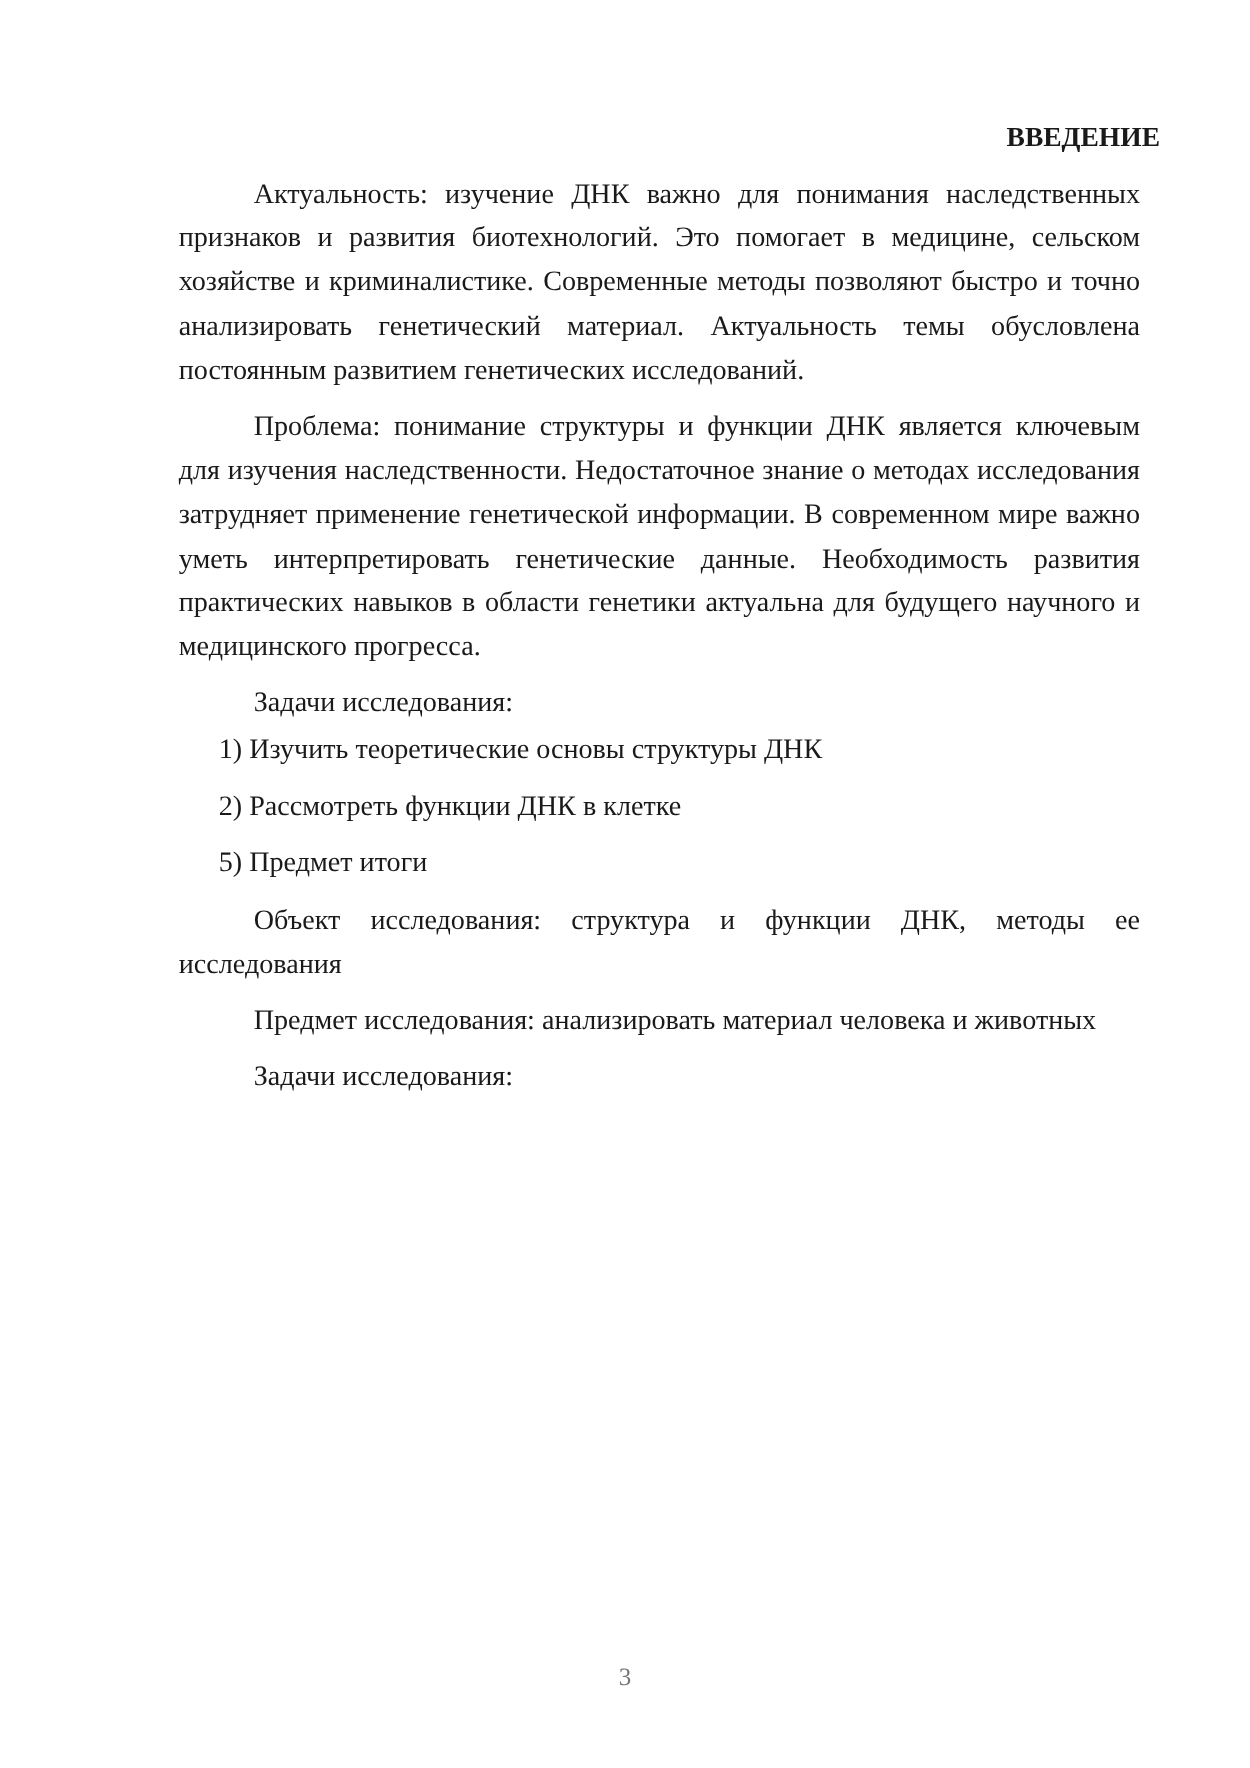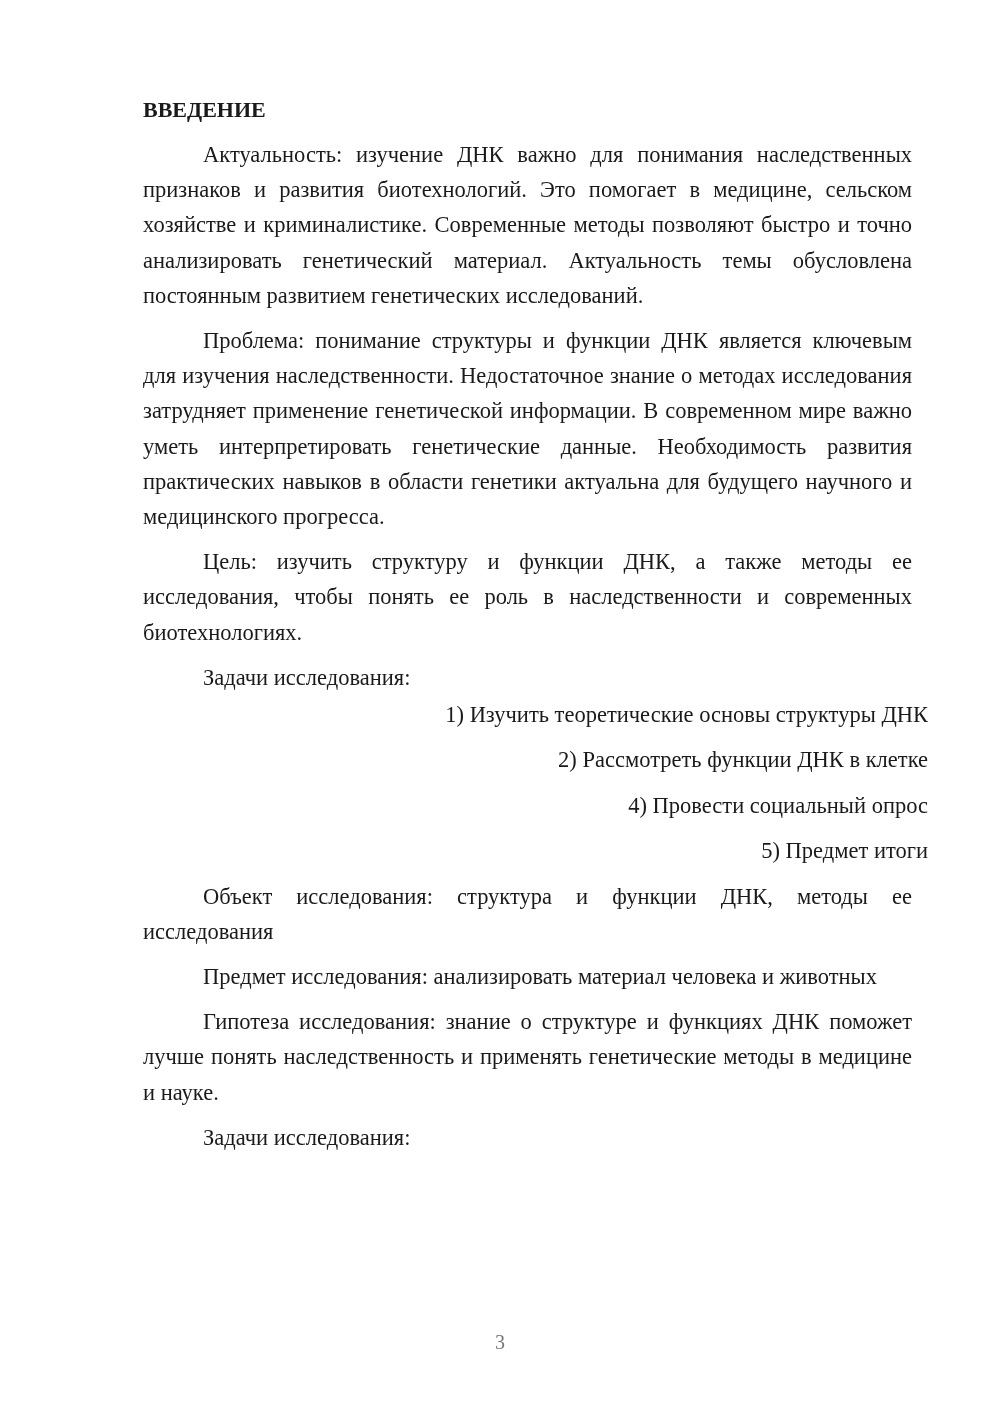--- a/index.html
+++ b/index.html
@@ -17,21 +17,21 @@
     }
     .page {
       position: absolute;
       left: 143px;
       top: 95px;
       width: 785px;
       font-size: 22.5px;
       line-height: 35.2px;
     }
     .title {
-      text-align: left;
+      text-align: right;
       font-weight: bold;
       font-size: 22px;
       line-height: 30px;
       margin: 0 0 12px 0;
       padding-left: 0;
     }
     .para {
       text-align: justify;
       text-indent: 60px;
       margin: 0 16px 10px 0;
@@ -42,21 +42,20 @@
     }
     .task-list {
       list-style: none;
       margin: 0;
       padding: 0;
     }
     .task-item {
       padding-left: 32px;
       margin: 0 0 10.2px 0;
       white-space: nowrap;
-      text-align: right;
     }
     .task-num { margin-right: 0; }
     .page-number {
       position: absolute;
       top: 1331px;
       left: 0;
       width: 1000px;
       text-align: center;
       font-size: 20px;
       color: #777777;
@@ -66,45 +65,39 @@
 </head>
 <body>
 
 <div class="page">
   <h1 class="title">ВВЕДЕНИЕ</h1>
 
   <p class="para">Актуальность: изучение ДНК важно для понимания наследственных признаков и развития биотехнологий. Это помогает в медицине, сельском хозяйстве и криминалистике. Современные методы позволяют быстро и точно анализировать генетический материал. Актуальность темы обусловлена постоянным развитием генетических исследований.</p>
 
   <p class="para">Проблема: понимание структуры и функции ДНК является ключевым для изучения наследственности. Недостаточное знание о методах исследования затрудняет применение генетической информации. В современном мире важно уметь интерпретировать генетические данные. Необходимость развития практических навыков в области генетики актуальна для будущего научного и медицинского прогресса.</p>
 
-  <p class="para">Цель: изучить структуру и функции ДНК, а также методы ее исследования, чтобы понять ее роль в наследственности и современных биотехнологиях.</p>
 
   <p class="tasks-heading">Задачи исследования:</p>
 
   <ul class="task-list">
     <li class="task-item">
       <span class="task-num">1)</span>
       <span>Изучить теоретические основы структуры ДНК</span>
     </li>
     <li class="task-item">
       <span class="task-num">2)</span>
       <span>Рассмотреть функции ДНК в клетке</span>
     </li>
     <li class="task-item">
-      <span class="task-num">4)</span>
-      <span>Провести социальный опрос</span>
-    </li>
-    <li class="task-item">
       <span class="task-num">5)</span>
       <span>Предмет итоги</span>
     </li>
   </ul>
 
   <p class="para">Объект исследования: структура и функции ДНК, методы ее исследования</p>
 
   <p class="para">Предмет исследования: анализировать материал человека и животных</p>
 
-  <p class="para">Гипотеза исследования: знание о структуре и функциях ДНК поможет лучше понять наследственность и применять генетические методы в медицине и науке.</p>
 
   <p class="para">Задачи исследования:</p>
 </div>
 
 <div class="page-number">3</div>
 
 </body></html>

